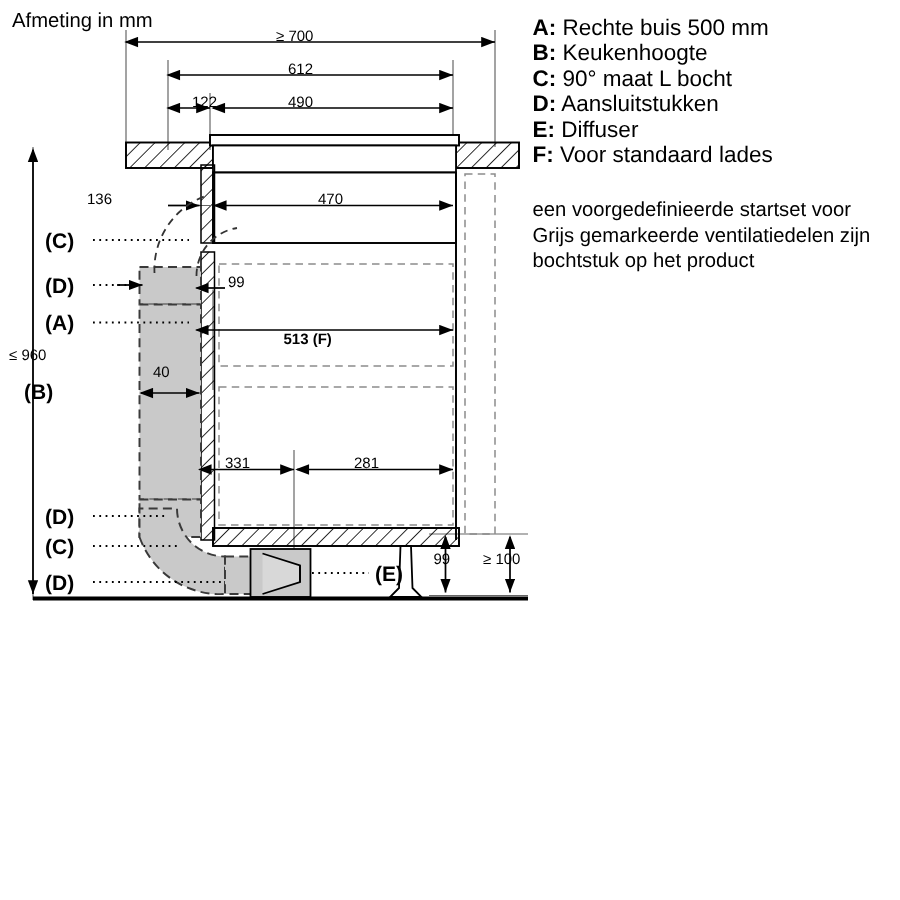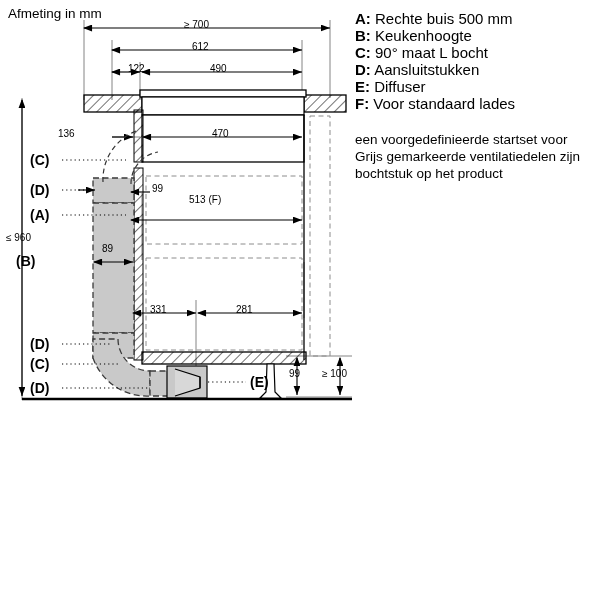--- a/index.html
+++ b/index.html
@@ -159,27 +159,27 @@
     <g stroke="#000" stroke-width="1.15" fill="none">
       <line x1="78" y1="190" x2="95" y2="190" marker-end="url(#arrHead)"></line>
     </g>
   </svg>
 
   <div class="txt t-title" style="left:8px; top:6px;">Afmeting in mm</div>
 
   <div class="txt t-dim" style="left:184px; top:19px;">≥ 700</div>
   <div class="txt t-dim" style="left:192px; top:41px;">612</div>
   <div class="txt t-dim" style="left:104px; top:63px;margin-left:24px;">122</div>
-  <div class="txt t-dim" style="left:210px; top:63px;text-align:right;">490</div>
+  <div class="txt t-dim" style="left:192px; top:63px;text-align:right;">490</div>
 
   <div class="txt t-dim" style="left:212px; top:128px;">470</div>
   <div class="txt t-dim" style="left:58px; top:128px;">136</div>
   <div class="txt t-dim" style="left:152px; top:183px;">99</div>
-  <div class="txt t-dim" style="left:189px; top:194px;">513 (F)</div>
-  <div class="txt t-dim" style="left:102px; top:243px;">89</div>
+  <div class="txt t-dim" style="left:189px; top:221px;font-weight:bold;">513 (F)</div>
+  <div class="txt t-dim" style="left:102px; top:243px;">40</div>
   <div class="txt t-dim" style="left:150px; top:304px;">331</div>
   <div class="txt t-dim" style="left:236px; top:304px;">281</div>
 
   <div class="txt t-dim" style="left:6px; top:232px;">≤ 960</div>
   <div class="txt t-lbl" style="left:16px; top:253px;">(B)</div>
 
   <div class="txt t-dim" style="left:289px; top:368px;">99</div>
   <div class="txt t-dim" style="left:322px; top:368px;">≥ 100</div>
 
   <div class="txt t-lbl" style="left:30px; top:152px;">(C)</div>

